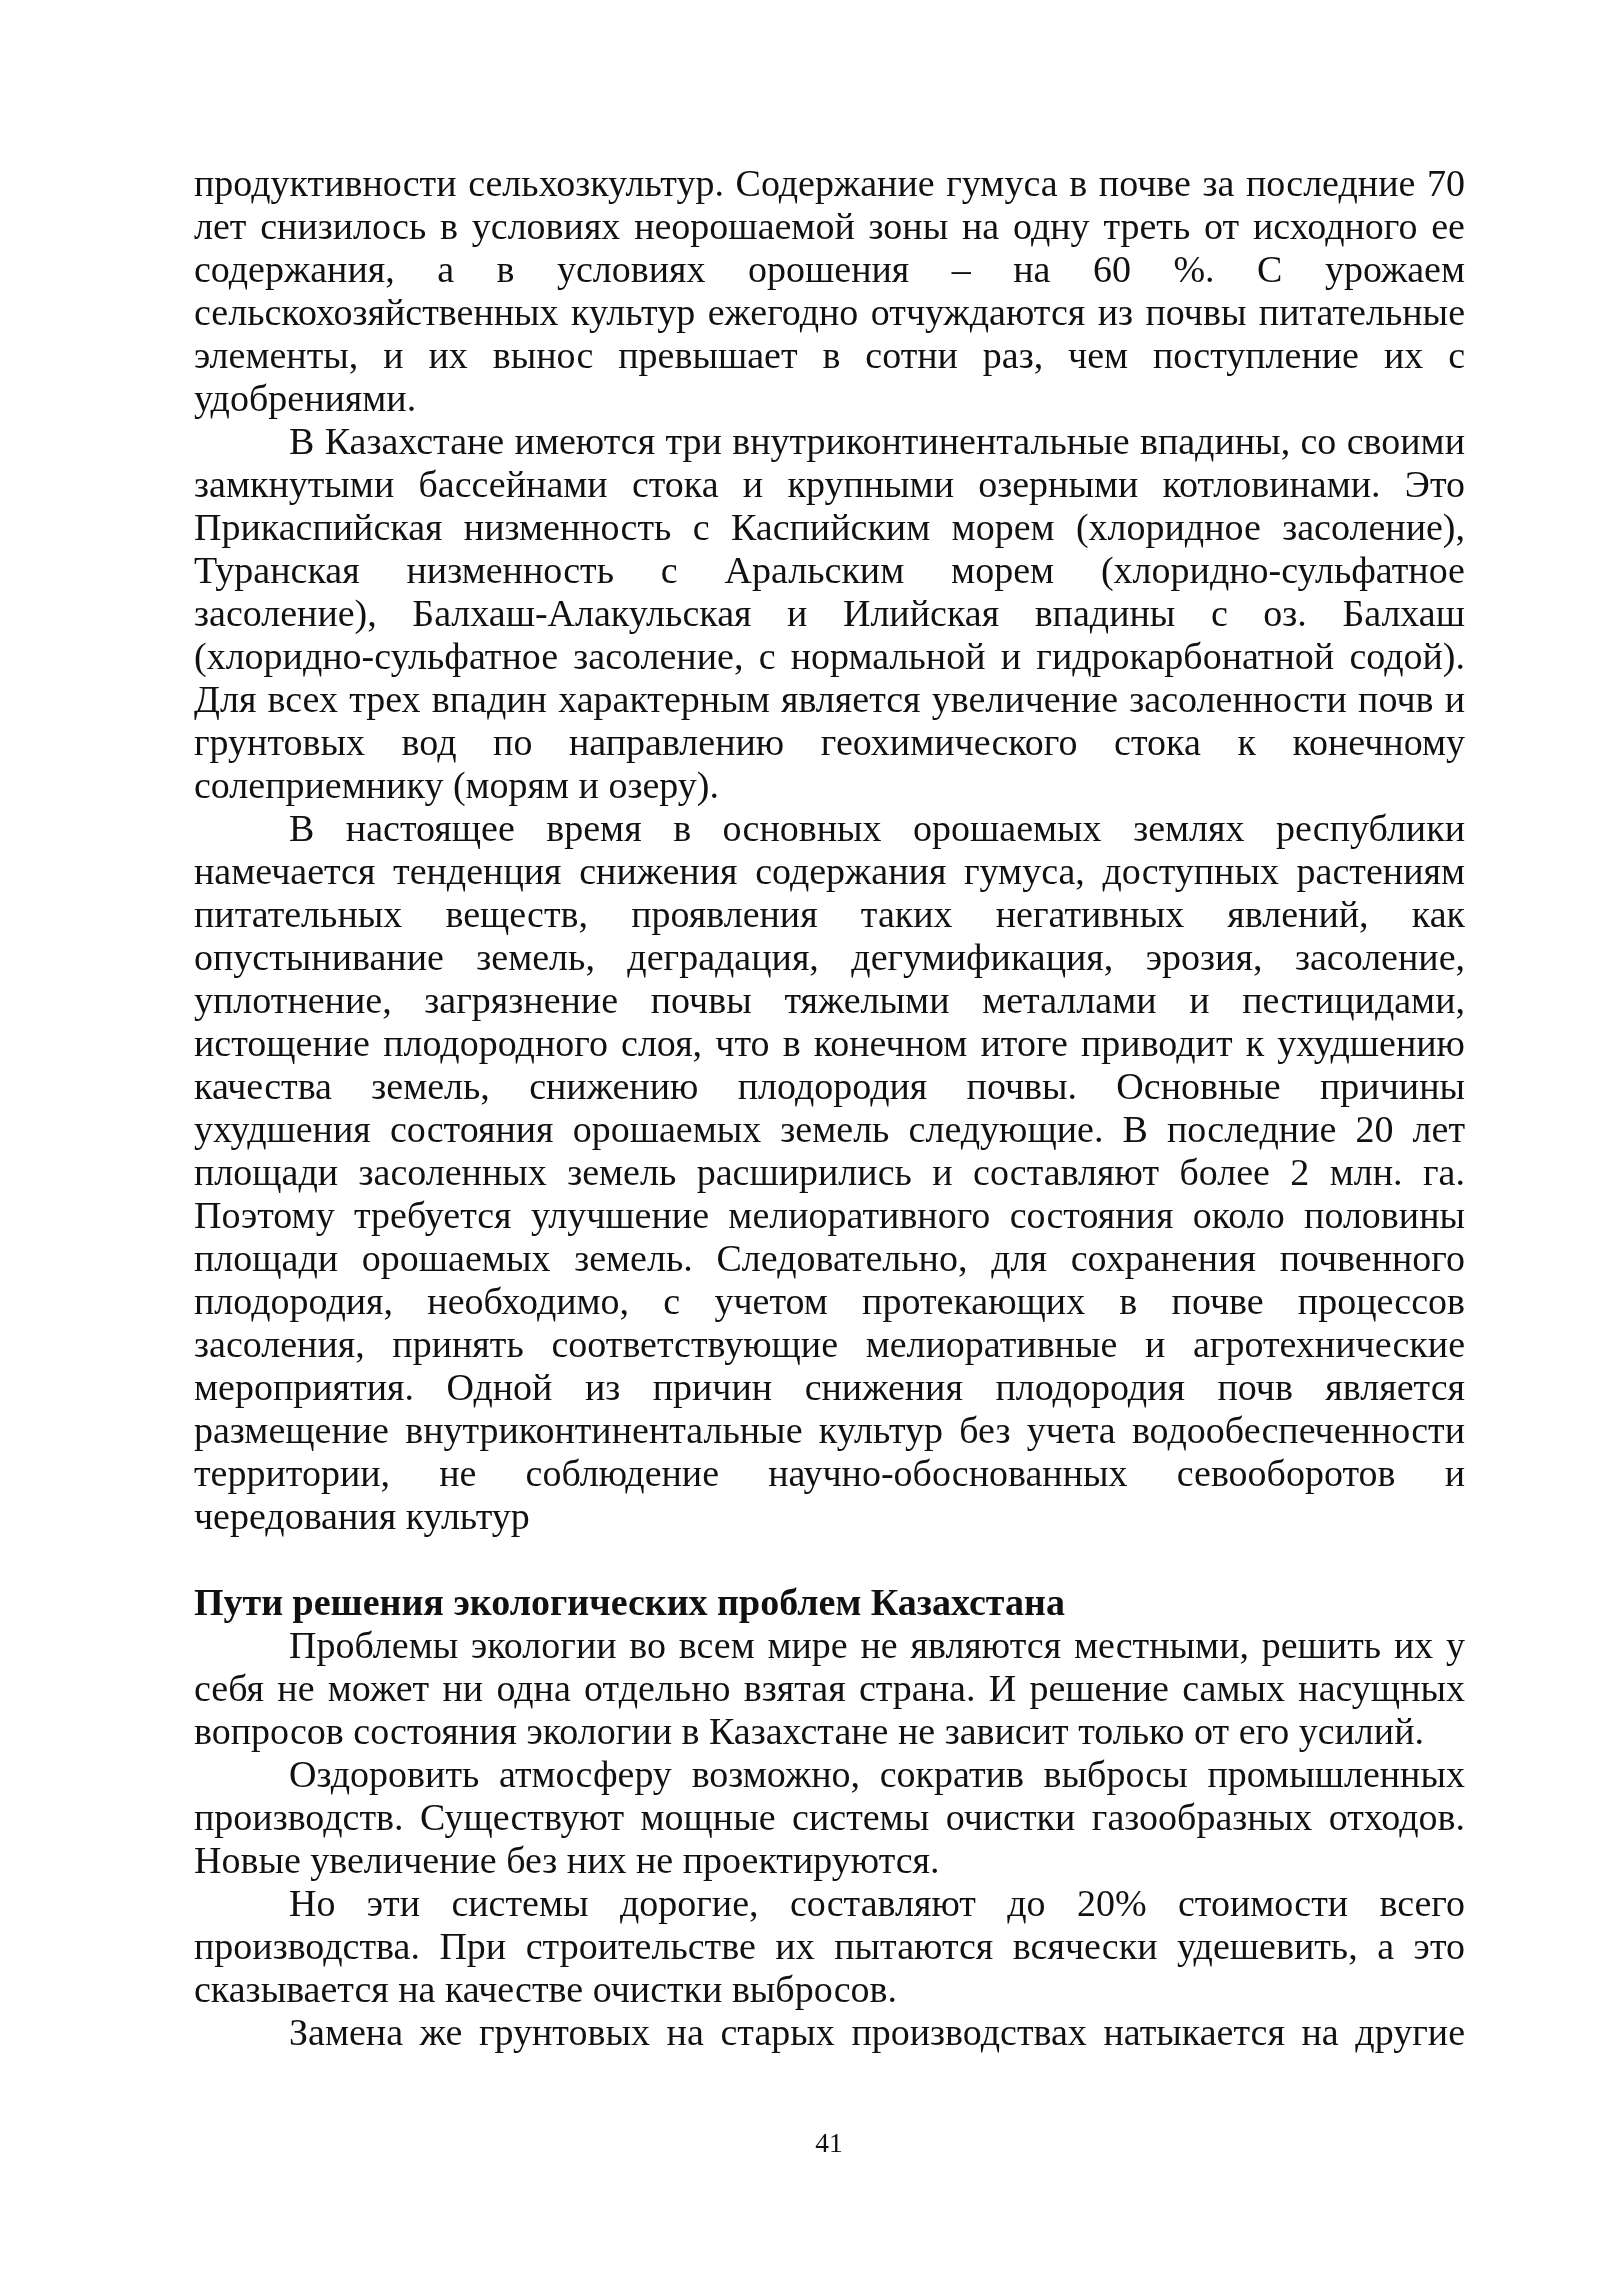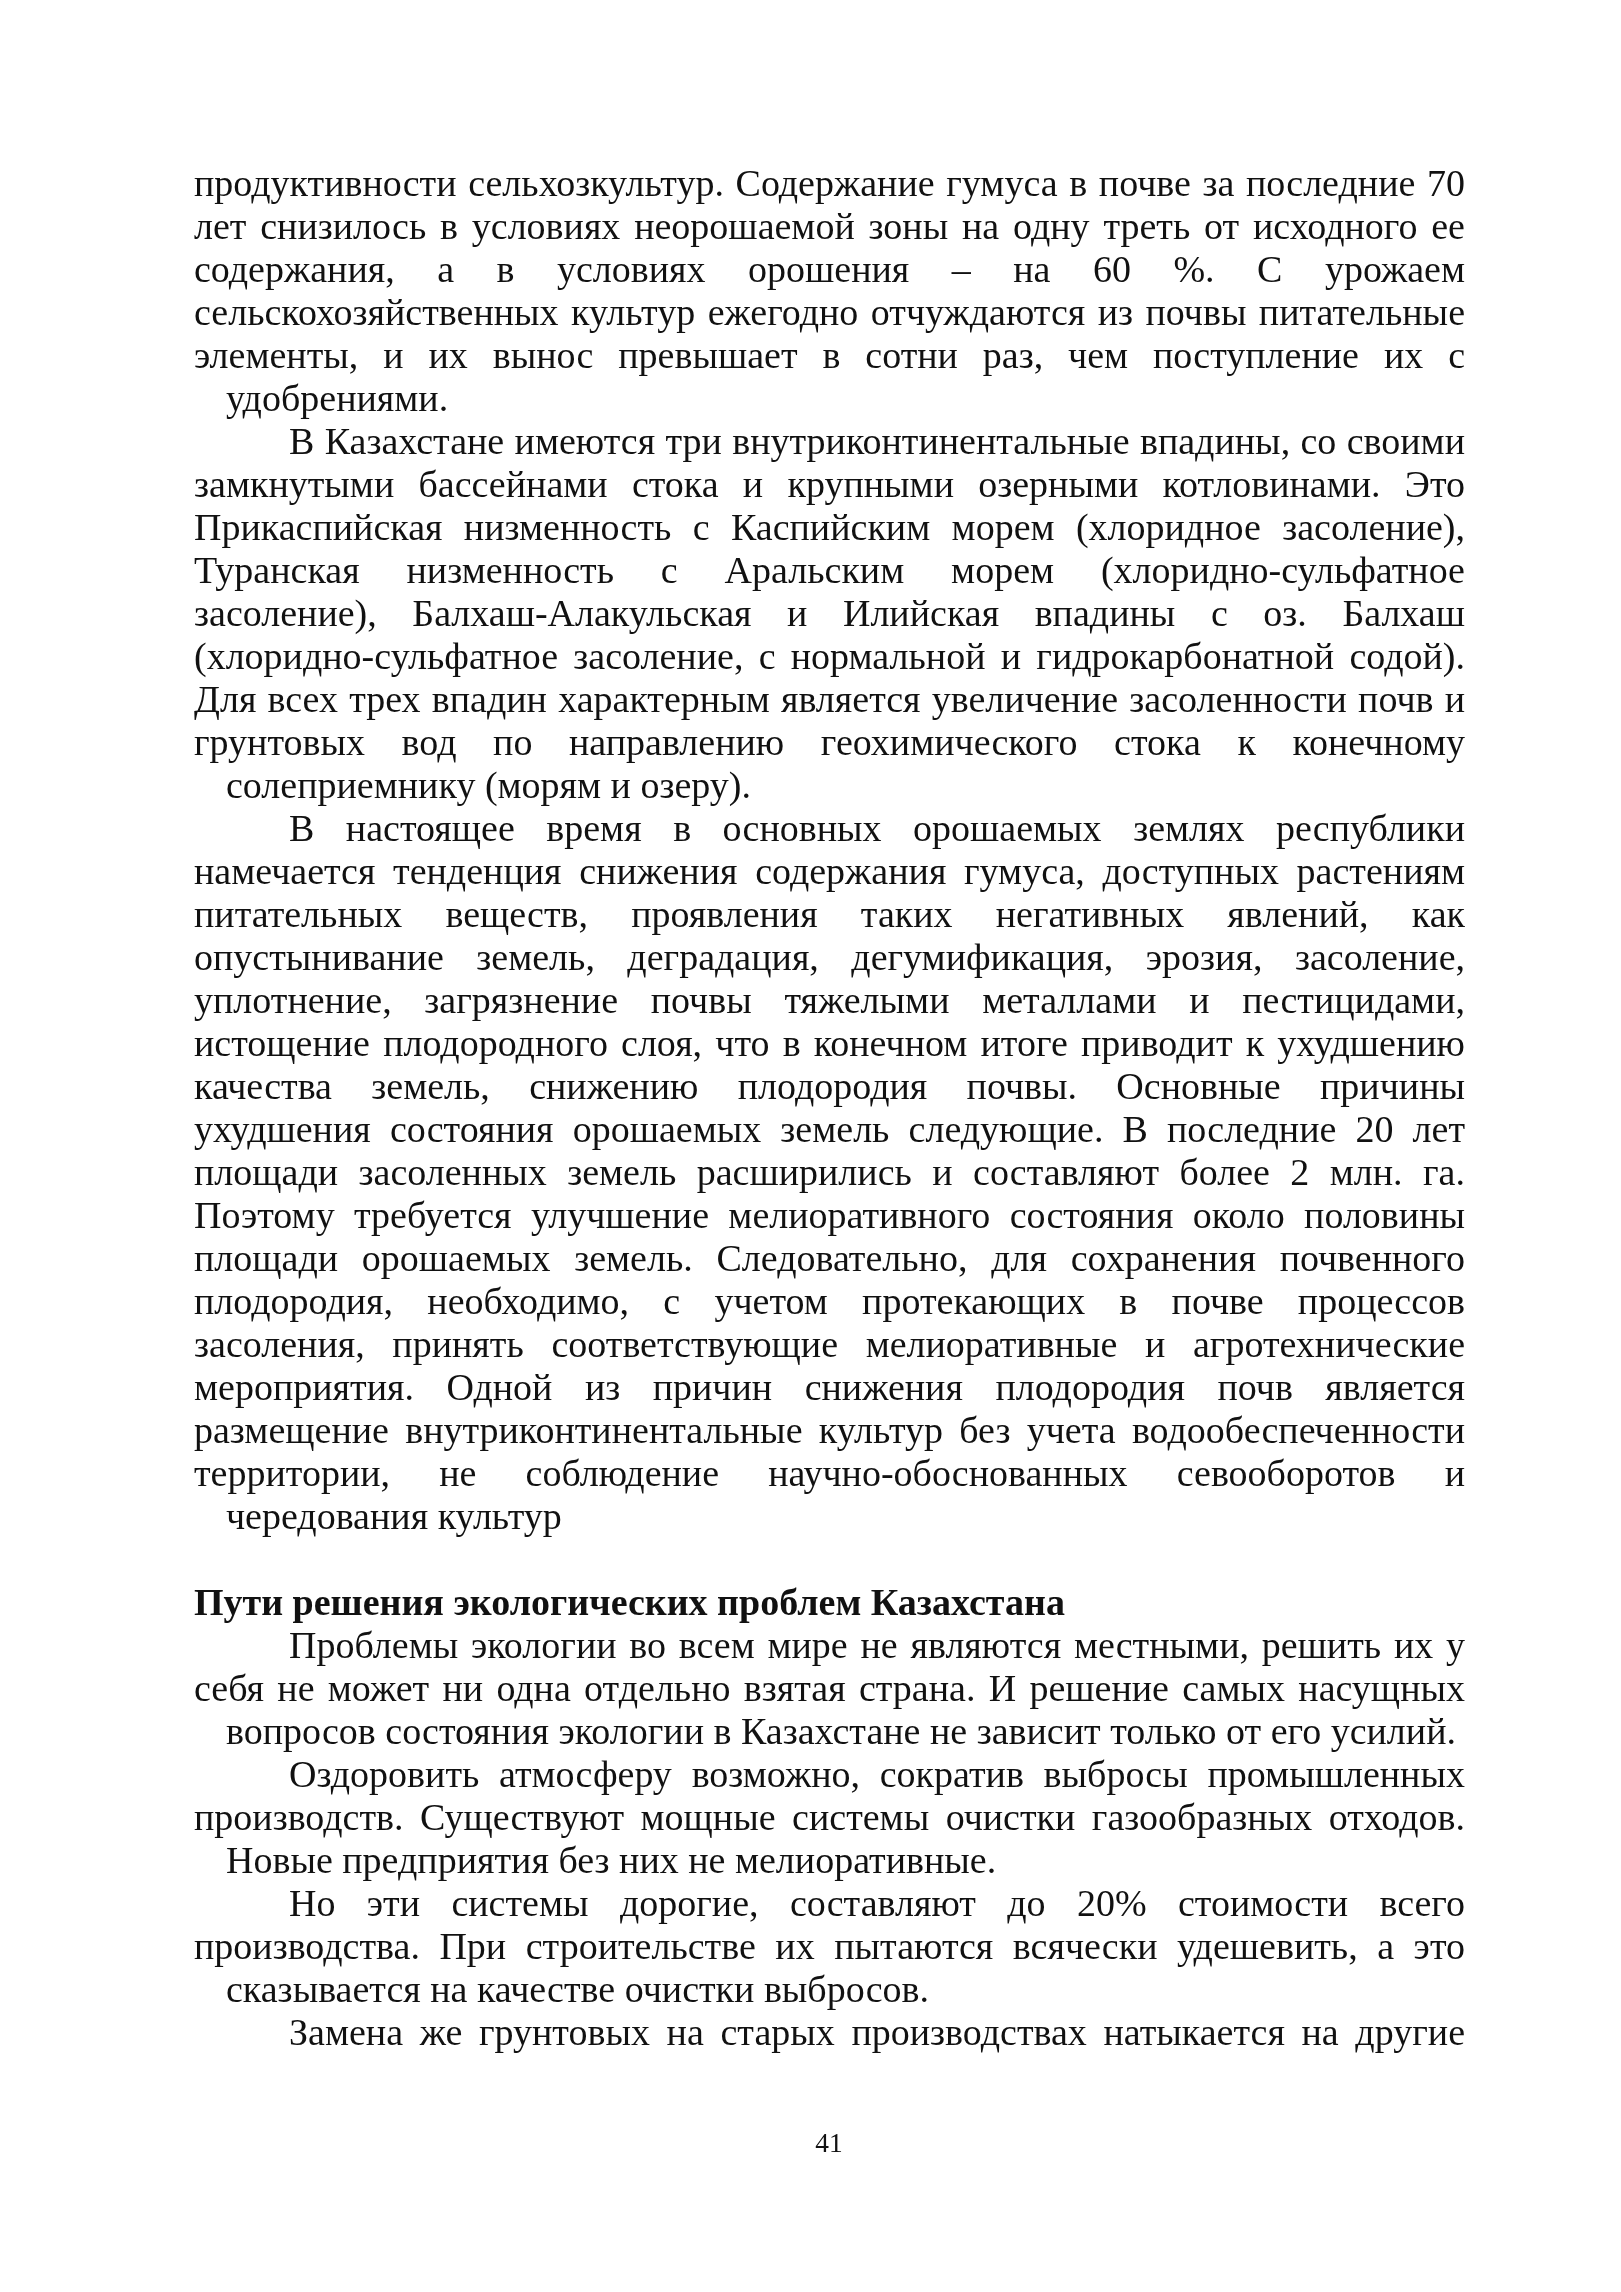--- a/index.html
+++ b/index.html
@@ -11,21 +11,21 @@
   }
   .text-block {
     position: absolute; left: 194px; top: 162px; width: 1271px;
     font-size: 38px; line-height: 43px;
   }
   .para { margin: 0; padding: 0; }
   .line {
     display: block; white-space: nowrap; height: 43px;
     text-align: justify; text-align-last: justify;
   }
-  .line.last { text-align: right; text-align-last: left; margin-left: 32px; }
+  .line.last { text-align: right; text-align-last: left; }
   .line.indent { padding-left: 95px; }
   .spacer { height: 43px; }
   .heading {
     display: block; height: 43px; 
     font-weight: bold; white-space: nowrap;
   }
   .page-number {
     position: absolute; left: 0; width: 1621px; top: 2127px;
     text-align: center; font-size: 27.4px; line-height: 33px;
     font-family: Liberation Serif, serif; color: #111111;
@@ -81,21 +81,21 @@
     <div class="heading">Пути решения экологических проблем Казахстана</div>
     <div id="after-heading">
         <div class="para">
           <span class="line indent">Проблемы экологии во всем мире не являются местными, решить их у</span>
           <span class="line">себя не может ни одна отдельно взятая страна. И решение самых насущных</span>
           <span class="line last">вопросов состояния экологии в Казахстане не зависит только от его усилий.</span>
         </div>
         <div class="para">
           <span class="line indent">Оздоровить атмосферу возможно, сократив выбросы промышленных</span>
           <span class="line">производств. Существуют мощные системы очистки газообразных отходов.</span>
-          <span class="line last">Новые предприятия без них не мелиоративные.</span>
+          <span class="line last">Новые увеличение без них не проектируются.</span>
         </div>
         <div class="para">
           <span class="line indent">Но эти системы дорогие, составляют до 20% стоимости всего</span>
           <span class="line">производства. При строительстве их пытаются всячески удешевить, а это</span>
           <span class="line last">сказывается на качестве очистки выбросов.</span>
         </div>
         <div class="para">
           <span class="line indent">Замена же грунтовых на старых производствах натыкается на другие</span>
         </div>
       </div>

